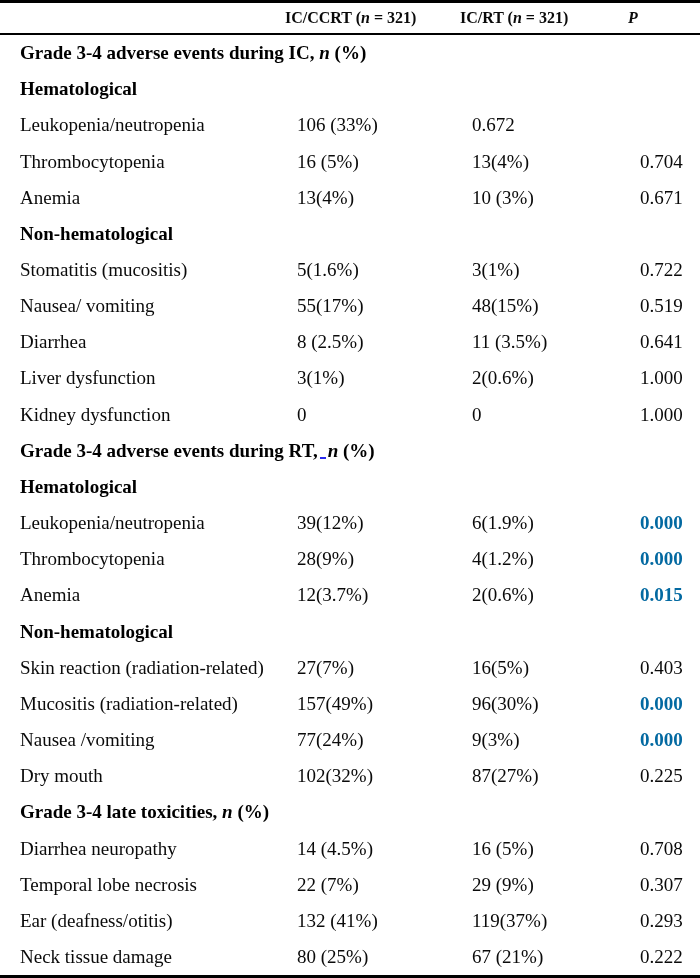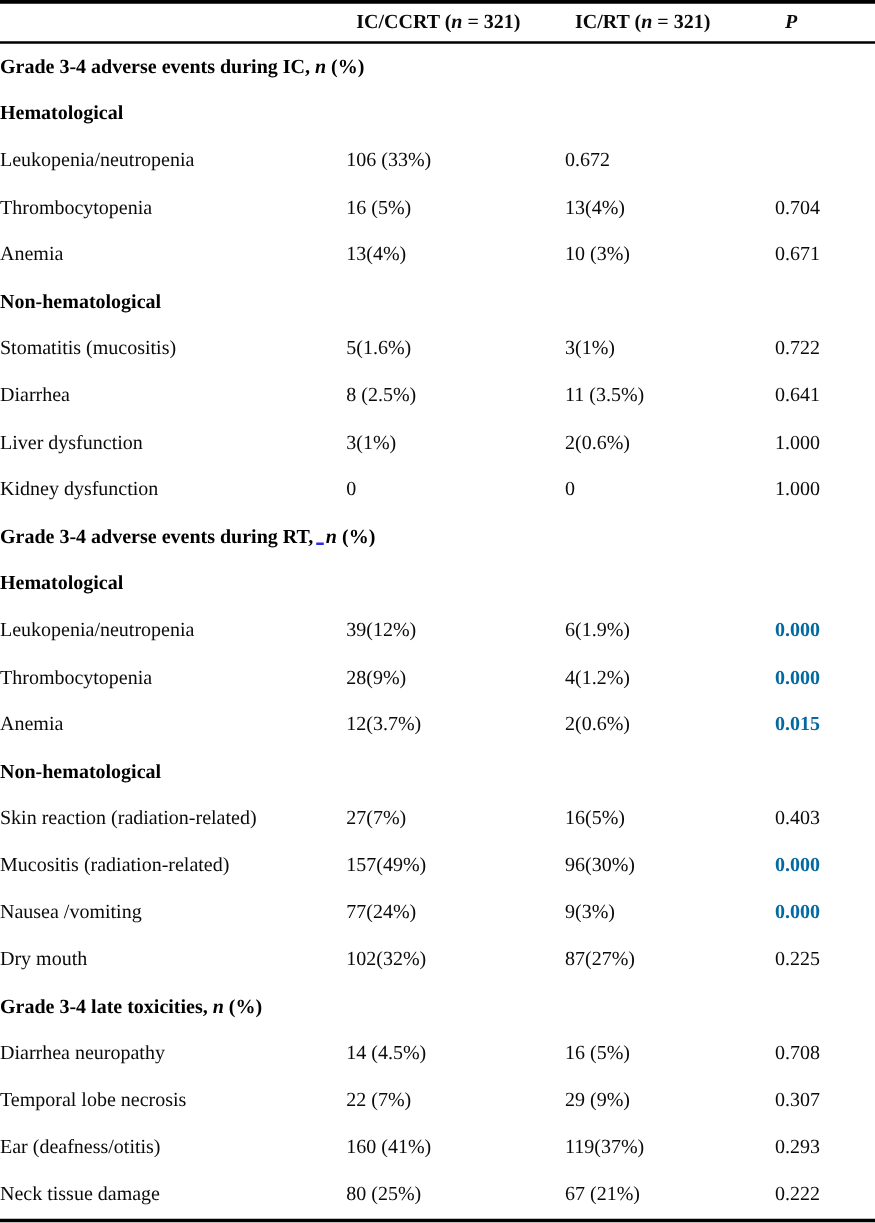--- a/index.html
+++ b/index.html
@@ -38,23 +38,23 @@
   .tbody {
     flex: 1;
     display: flex;
     flex-direction: column;
   }
   .row {
     flex: 1;
     box-sizing: border-box;
     display: grid;
     grid-template-columns: 277px 175px 168px 1fr;
-    padding-left: 0;
+    padding-left: 20px;
     align-items: center;
-    font-size: 16px;
+    font-size: 19px;
   }
   .row.section .label,
   .row.subsection .label {
     font-weight: bold;
     color: #000;
   }
   .cell {
     white-space: nowrap;
     overflow: visible;
   }
@@ -109,20 +109,26 @@
       <div class="row subsection">
         <span class="cell label">Non-hematological</span>
       </div>
       <div class="row data">
         <span class="cell label">Stomatitis (mucositis)</span>
         <span class="cell value">5(1.6%)</span>
         <span class="cell value">3(1%)</span>
         <span class="cell pvalue">0.722</span>
       </div>
       <div class="row data">
+        <span class="cell label">Nausea/ vomiting</span>
+        <span class="cell value">55(17%)</span>
+        <span class="cell value">48(15%)</span>
+        <span class="cell pvalue">0.519</span>
+      </div>
+      <div class="row data">
         <span class="cell label">Diarrhea</span>
         <span class="cell value">8 (2.5%)</span>
         <span class="cell value">11 (3.5%)</span>
         <span class="cell pvalue">0.641</span>
       </div>
       <div class="row data">
         <span class="cell label">Liver dysfunction</span>
         <span class="cell value">3(1%)</span>
         <span class="cell value">2(0.6%)</span>
         <span class="cell pvalue">1.000</span>
@@ -194,21 +200,21 @@
         <span class="cell pvalue">0.708</span>
       </div>
       <div class="row data">
         <span class="cell label">Temporal lobe necrosis</span>
         <span class="cell value">22 (7%)</span>
         <span class="cell value">29 (9%)</span>
         <span class="cell pvalue">0.307</span>
       </div>
       <div class="row data">
         <span class="cell label">Ear (deafness/otitis)</span>
-        <span class="cell value">160 (41%)</span>
+        <span class="cell value">132 (41%)</span>
         <span class="cell value">119(37%)</span>
         <span class="cell pvalue">0.293</span>
       </div>
       <div class="row data">
         <span class="cell label">Neck tissue damage</span>
         <span class="cell value">80 (25%)</span>
         <span class="cell value">67 (21%)</span>
         <span class="cell pvalue">0.222</span>
       </div>
     </div>

